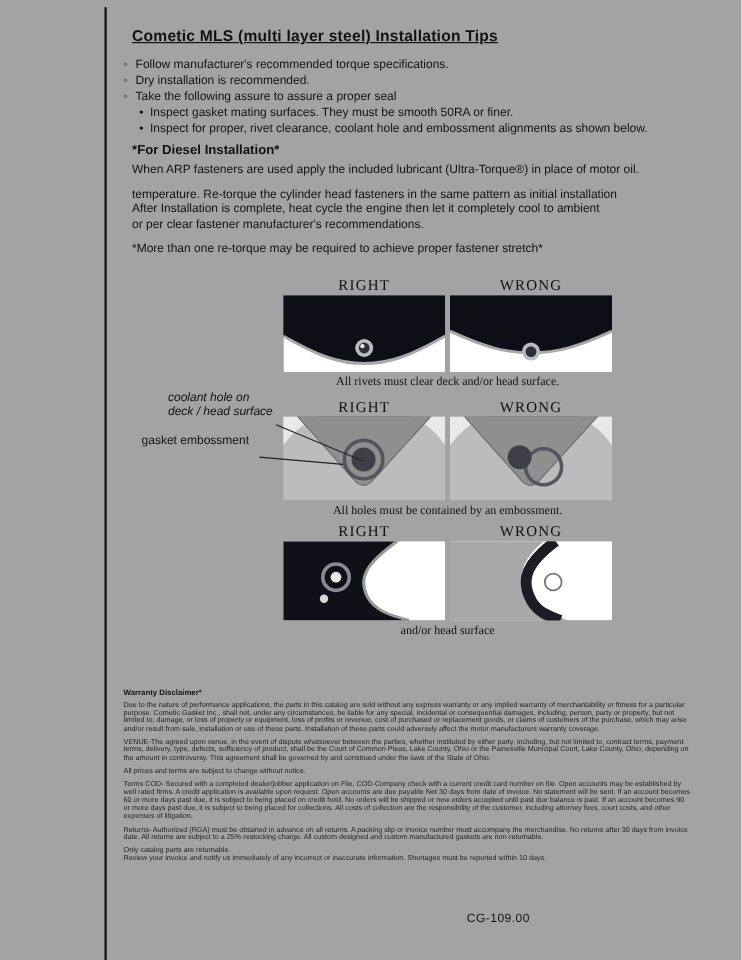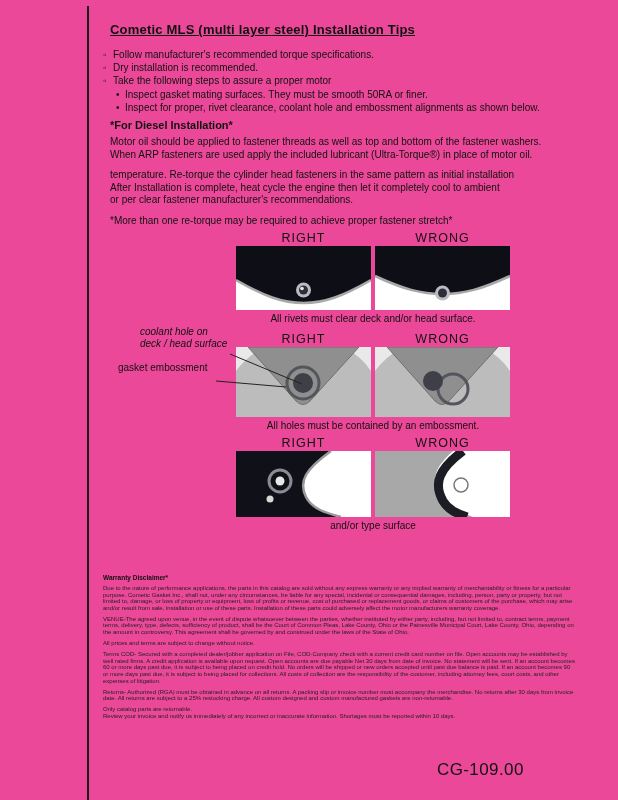--- a/index.html
+++ b/index.html
@@ -1,20 +1,20 @@
 <!DOCTYPE html>
 <html><head>
 <meta charset="utf-8">
 <style>
   * { box-sizing: border-box; margin: 0; padding: 0; }
   html, body { background: #ffffff; }
   .page {
     position: relative;
     width: 618px; height: 800px;
-    background: #ec4899;
+    background: #a3a3a3;
     font-family: "Liberation Sans", sans-serif;
     color: #111;
     overflow: hidden;
   }
   .left-rule {
     position: absolute; left: 87px; top: 6px;
     width: 2px; height: 794px; background: #1a1a1a;
   }
   .title {
     position: absolute; left: 110px; top: 22px;
@@ -34,21 +34,21 @@
     position: absolute; left: 110px; top: 119px;
     font-size: 11px; font-weight: bold; white-space: nowrap;
   }
   .diesel-text {
     position: absolute; left: 110px; top: 136px;
     font-size: 10px; line-height: 12.5px;
   }
   .diesel-text .para { margin-bottom: 8px; }
   .diesel-text .line { white-space: nowrap; }
   .diagrams { position: absolute; left: 236px; top: 231px; width: 274px; }
-  .drow { margin-bottom: 7px; }
+  .drow { margin-bottom: 7px; font-family: Liberation Serif, serif; }
   .drow.r2 { margin-bottom: 4px; }
   .dheader { display: flex; gap: 4px; height: 15px; }
   .dheader .hcell {
     width: 135px; text-align: center;
     font-size: 12.5px; letter-spacing: 1px; line-height: 15px;
   }
   .dpanels { display: flex; gap: 4px; }
   .panel { width: 135px; }
   .panel svg { display: block; }
   .dcaption { margin-top: 3px; font-size: 10px; line-height: 12px; }
@@ -61,21 +61,21 @@
     position: absolute; left: 118px; top: 362px;
     font-size: 10px; line-height: 11.5px; white-space: nowrap;
   }
   .connectors { position: absolute; left: 216px; top: 350px; pointer-events: none; }
   .warranty { position: absolute; left: 103px; top: 574px; width: 472px; }
   .warranty .whead { font-size: 6.5px; font-weight: bold; margin-bottom: 4px; }
   .wpara { font-size: 6px; line-height: 6.6px; margin-bottom: 4.5px; color: #222; }
   .wpara.tight { margin-bottom: 0; }
   .footer-code {
     position: absolute; left: 389px; top: 760px;
-    font-size: 17px; letter-spacing: .4px; white-space: nowrap; margin-left: 48px;
+    font-size: 10px; letter-spacing: .4px; white-space: nowrap;
   }
 </style>
 </head>
 <body>
 
 <div class="page">
 
   <div class="left-rule"></div>
 
   <div class="title">Cometic MLS (multi layer steel) Installation Tips</div>
@@ -84,37 +84,36 @@
     <div class="bullet-row">
       <span class="marker">◦</span>
       <span>Follow manufacturer's recommended torque specifications.</span>
     </div>
     <div class="bullet-row">
       <span class="marker">◦</span>
       <span>Dry installation is recommended.</span>
     </div>
     <div class="bullet-row">
       <span class="marker">◦</span>
-      <span>Take the following steps to assure a proper motor</span>
+      <span>Take the following assure to assure a proper seal</span>
     </div>
     <div class="bullet-row sub">
       <span class="marker">•</span>
       <span>Inspect gasket mating surfaces.  They must be smooth 50RA or finer.</span>
     </div>
     <div class="bullet-row sub">
       <span class="marker">•</span>
       <span>Inspect for proper, rivet clearance, coolant hole and embossment alignments as shown below.</span>
     </div>
   </div>
 
   <div class="diesel-heading">*For Diesel Installation*</div>
 
   <div class="diesel-text">
     <div class="para">
-      <div class="line">Motor oil should be applied to fastener threads as well as top and bottom of the fastener washers.</div>
       <div class="line">When ARP fasteners are used apply the included lubricant (Ultra-Torque®) in place of motor oil.</div>
     </div>
     <div class="para">
       <div class="line">temperature. Re-torque the cylinder head fasteners in the same pattern as initial installation</div>
       <div class="line">After Installation is complete, heat cycle the engine then let it completely cool to ambient</div>
       <div class="line">or per clear fastener manufacturer's recommendations.</div>
     </div>
     <div class="line">*More than one re-torque may be required to achieve proper fastener stretch*</div>
   </div>
 
@@ -202,21 +201,21 @@
         <div class="panel">
           <svg width="135" height="66" viewBox="0 0 135 66">
             <rect width="135" height="66" fill="#ffffff"></rect>
             <path d="M0,0 L78,0 C60,16 56,28 64,42 C70,54 84,60 98,66 L0,66 Z" fill="#a8a8a8"></path>
             <path d="M88,0 C64,18 58,32 68,50 C74,60 84,63 92,66" stroke="#1c1c24" stroke-width="9" fill="none"></path>
             <circle cx="86" cy="34" r="7" fill="#ffffff" stroke="#777777" stroke-width="1.5"></circle>
           </svg>
         </div>
       </div>
       <div class="dcaption">
-        <div>and/or type surface</div>
+        <div>and/or head surface</div>
       </div>
     </div>
 
   </div>
 
   <div class="callout1">
     <div>coolant hole on</div>
     <div>deck / head surface</div>
   </div>
   <div class="callout2">gasket embossment</div>

